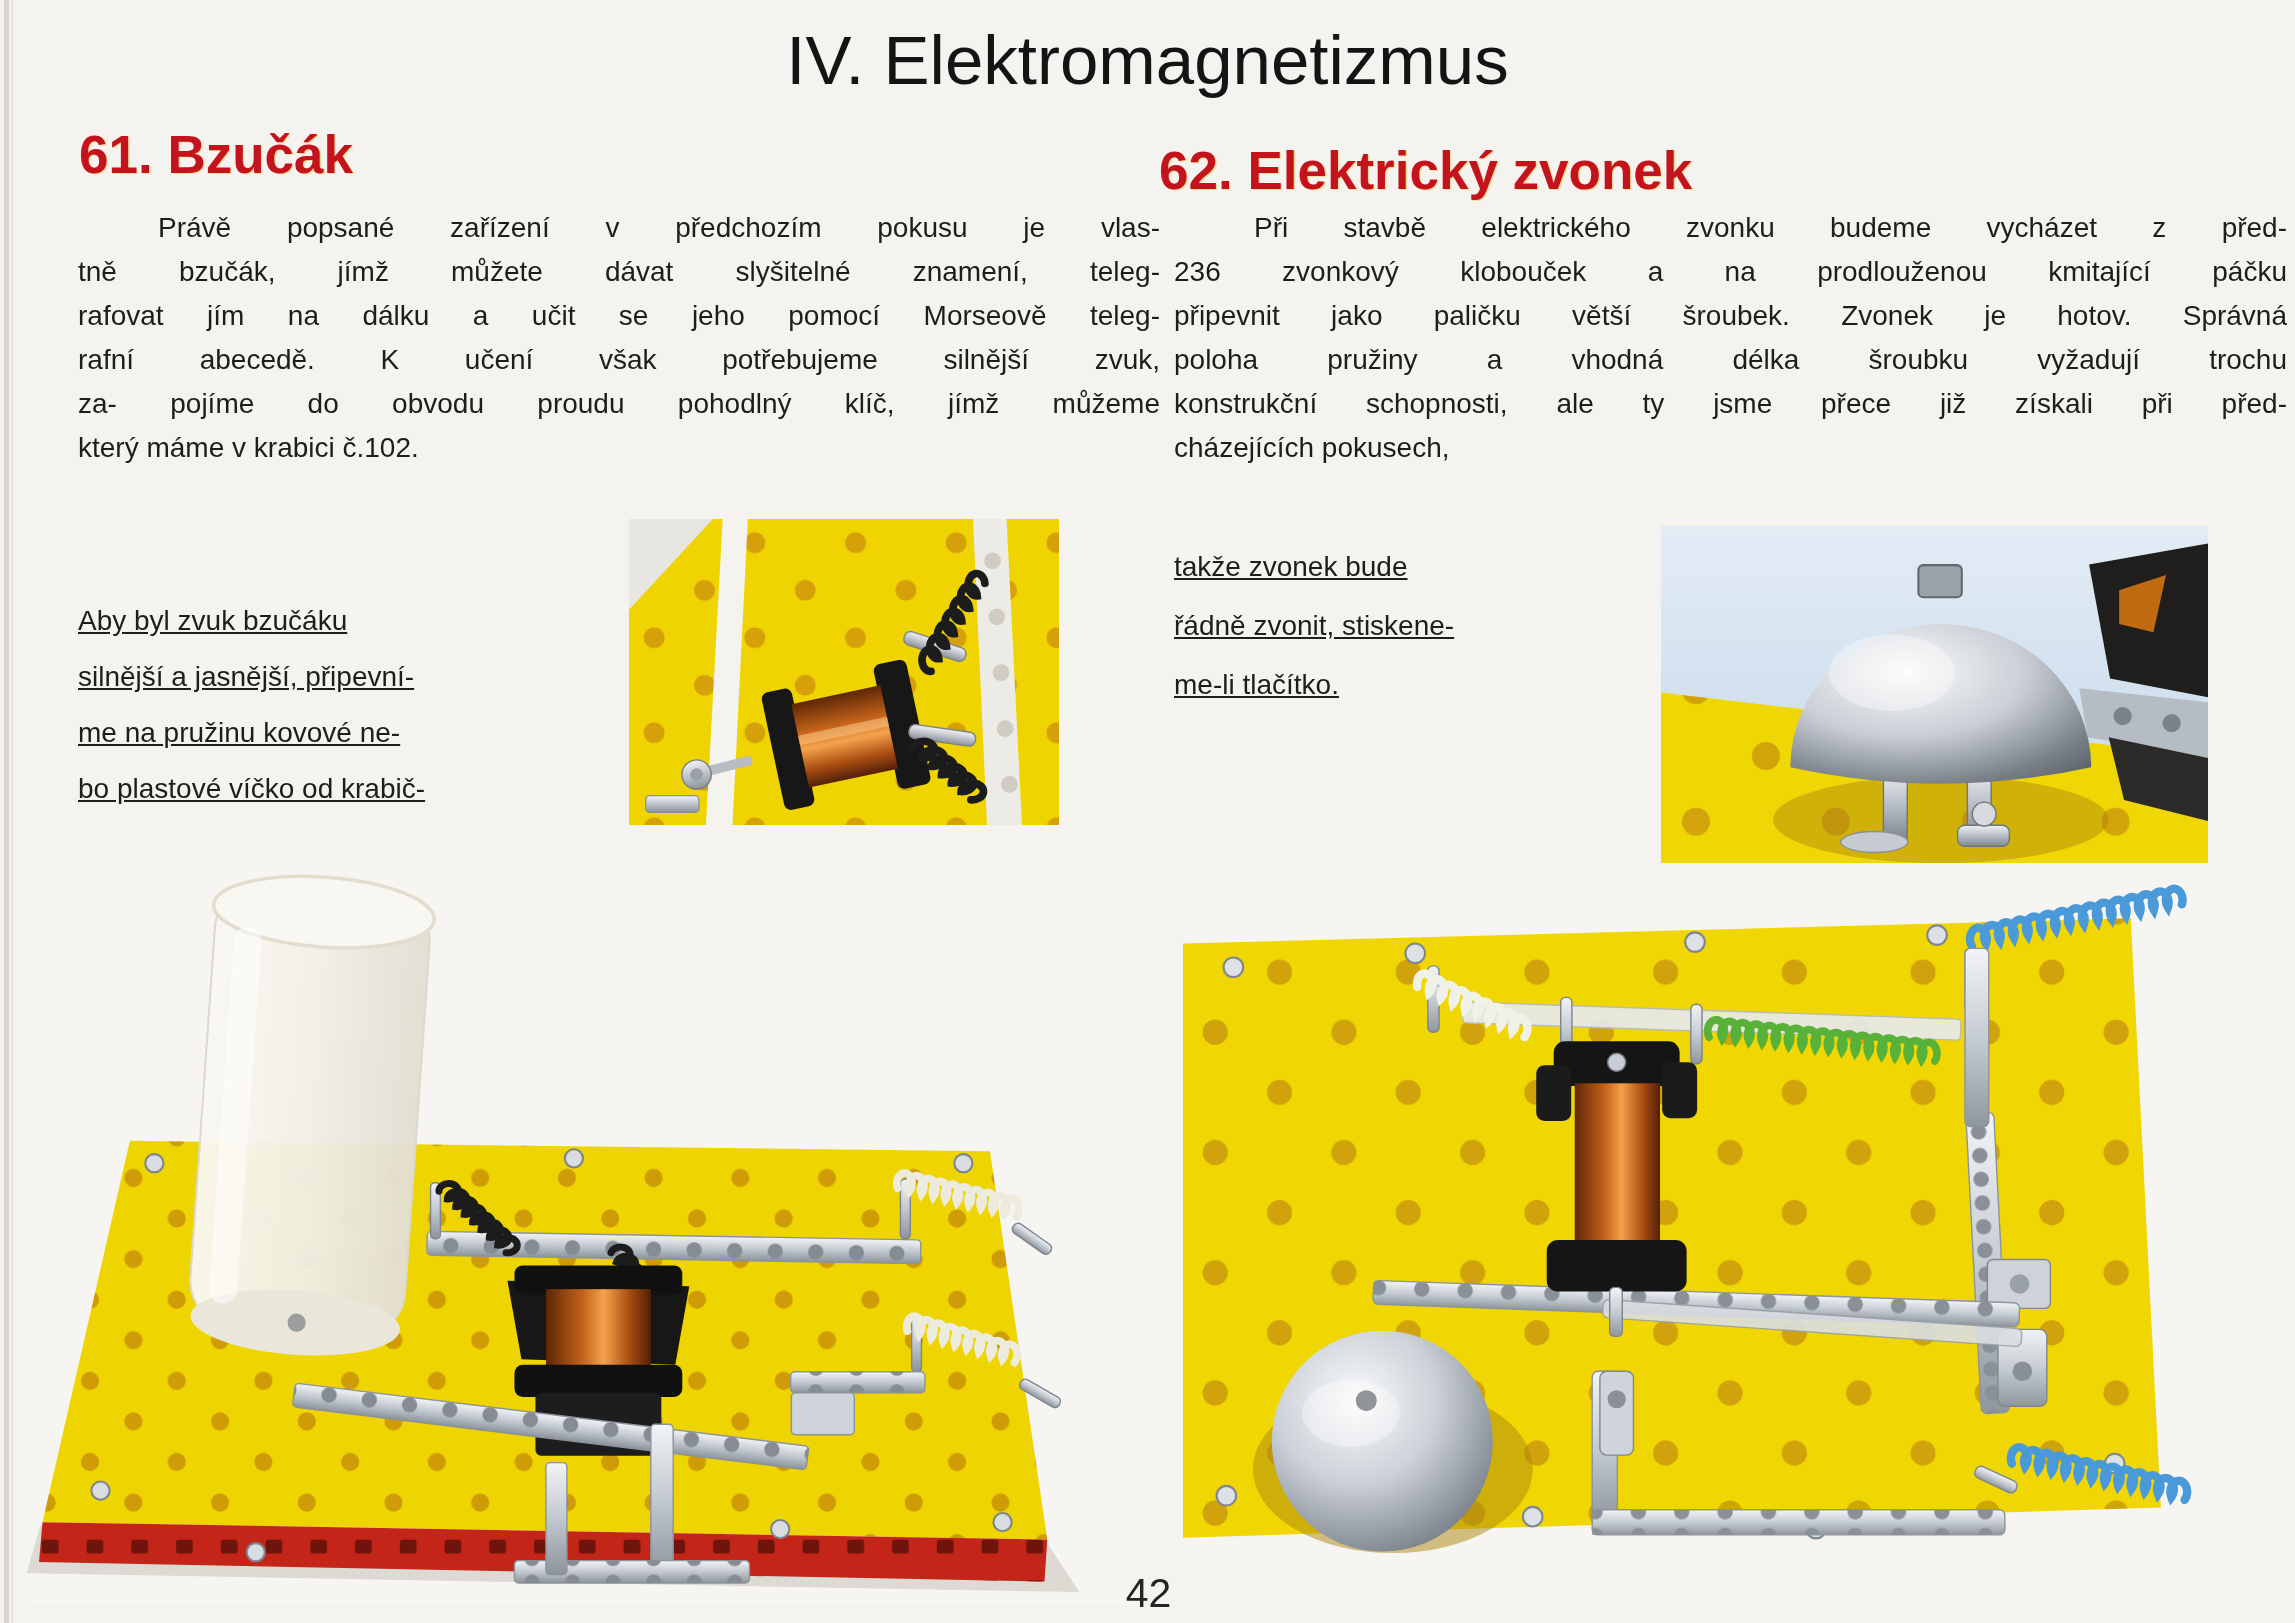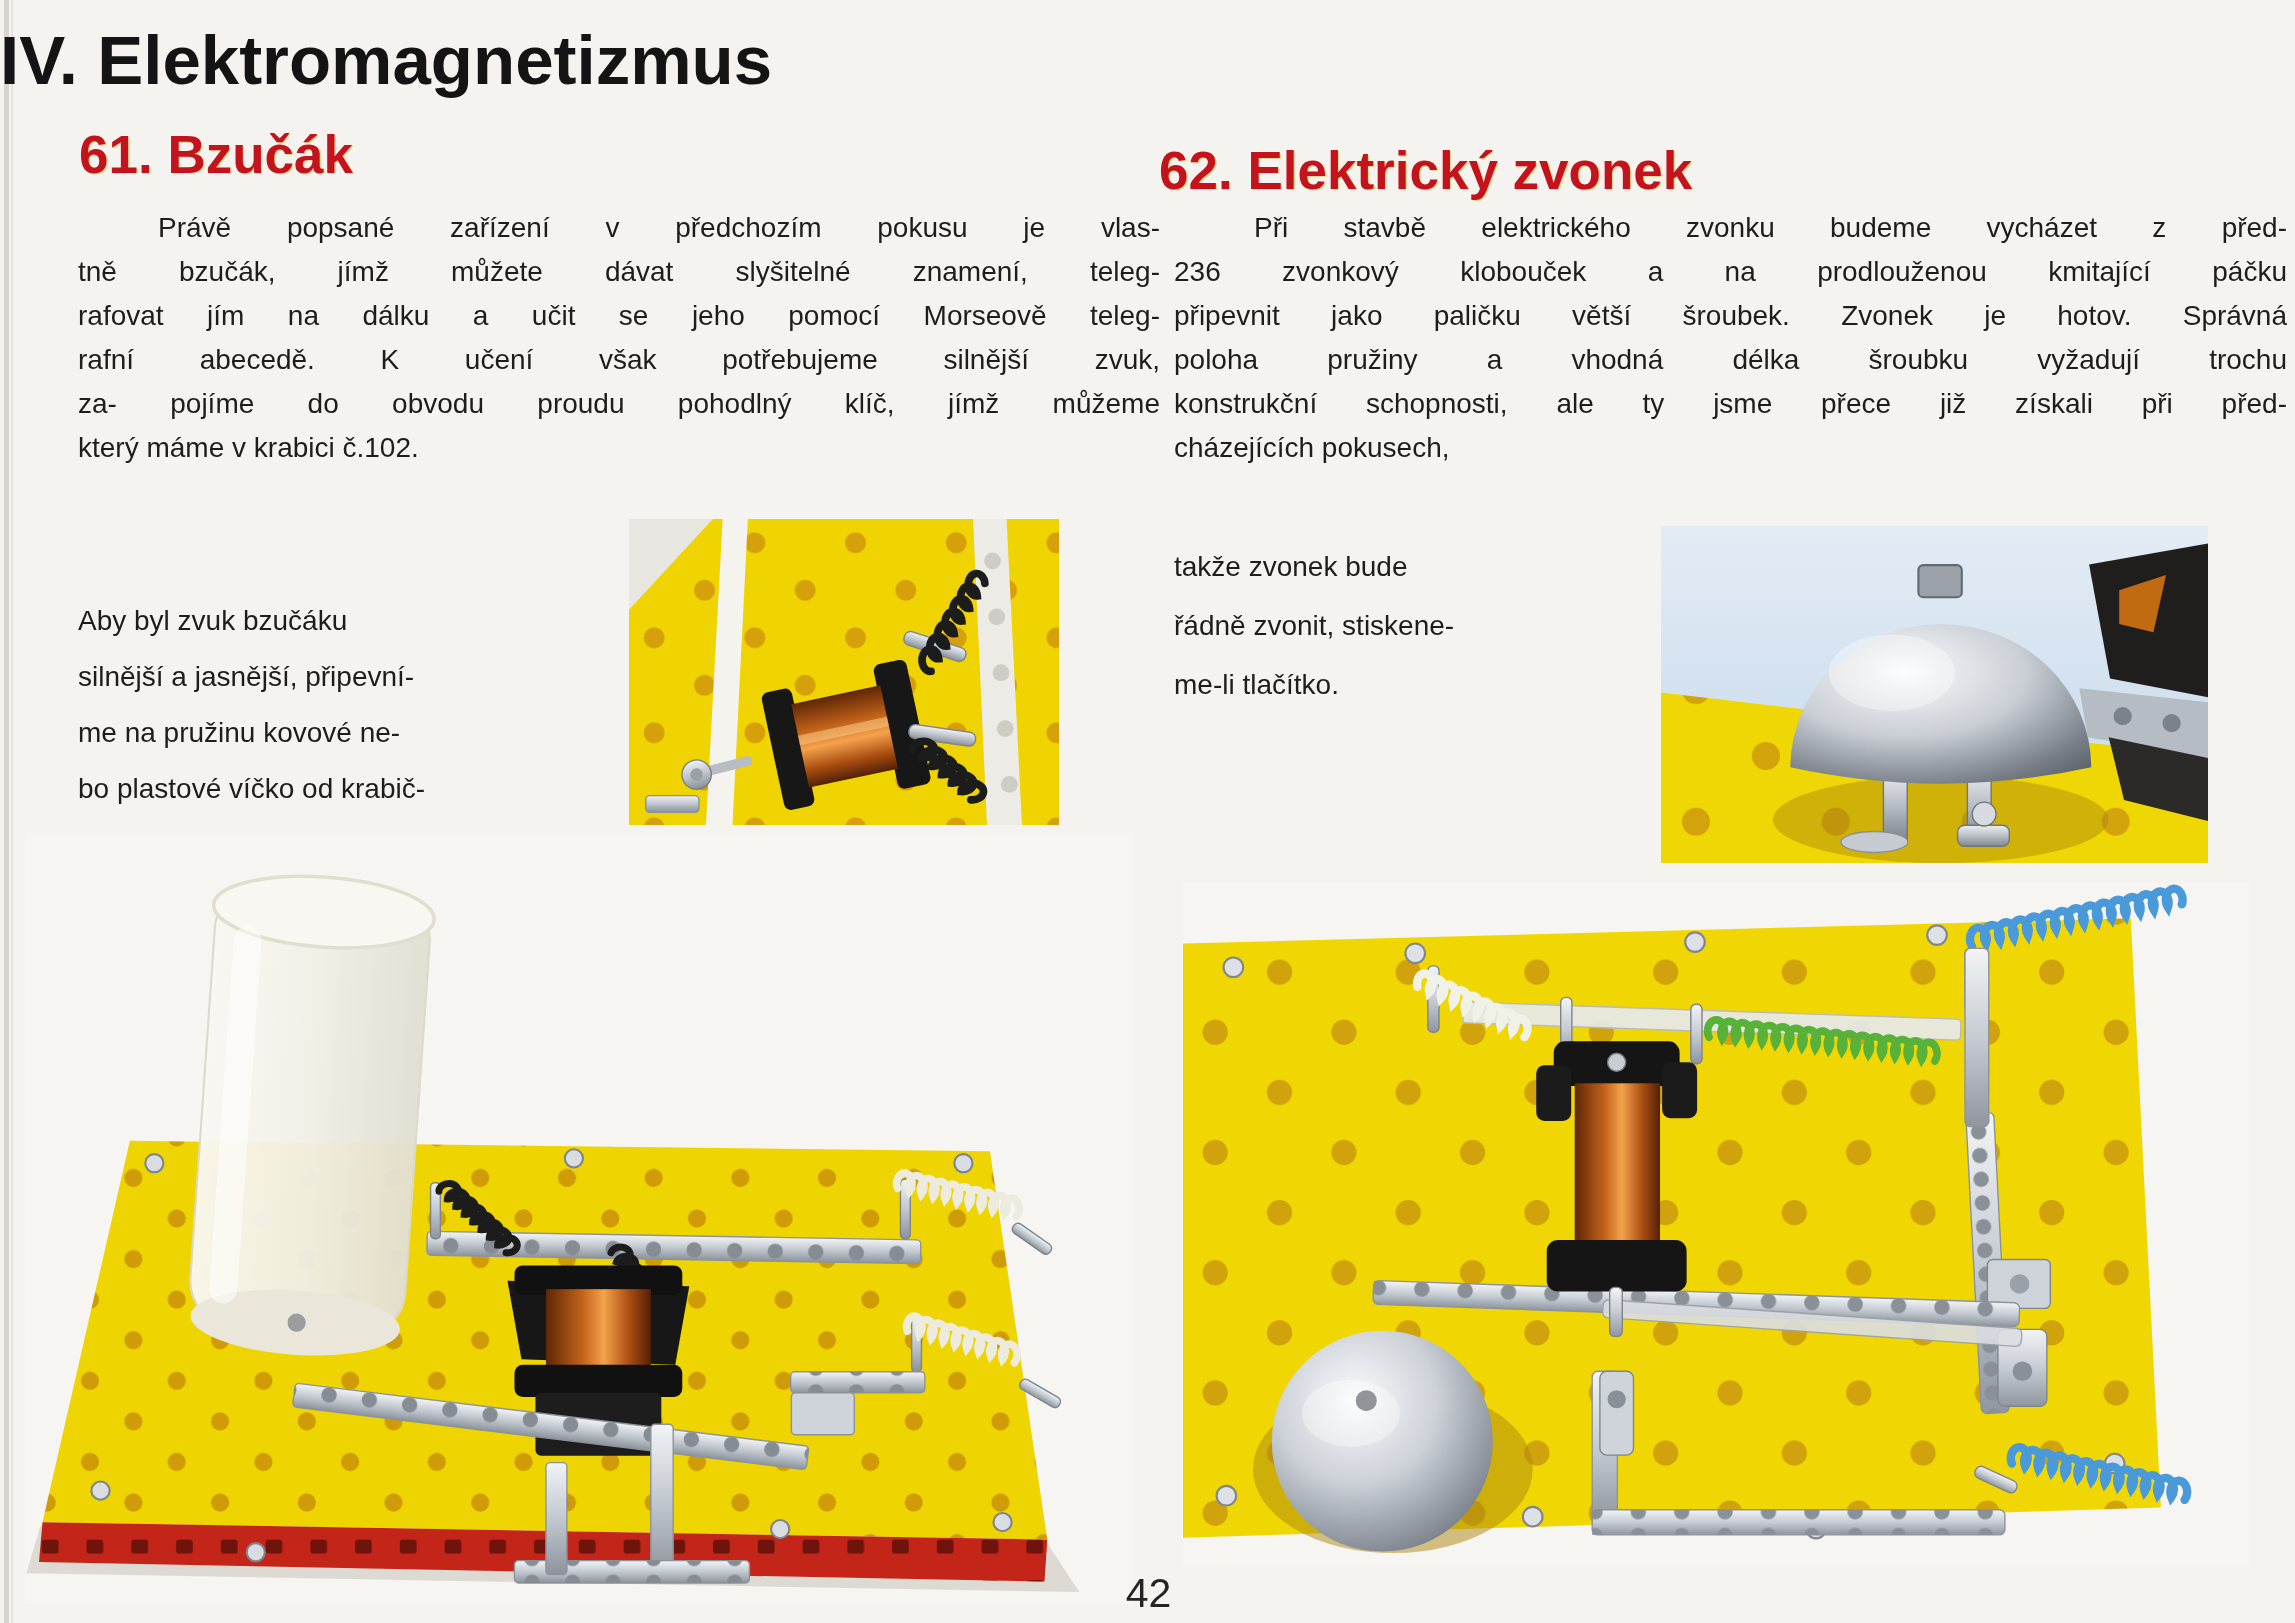--- a/index.html
+++ b/index.html
@@ -6,40 +6,40 @@
   .page{
     position:relative; width:2295px; height:1624px; overflow:hidden;
     background:#f4f3ef;
     font-family:"Liberation Sans", sans-serif;
     color:#1c1c1a;
   }
   .scan-edge-left{position:absolute;left:4.2px;top:0;width:4.9px;height:100%;background:#d8d5cf;}
   .scan-edge-left2{position:absolute;left:11.2px;top:0;width:2.1px;height:100%;background:#e6e4de;}
 
   .title{
-    position:absolute; left:0; right:0; top:21px; text-align:left;
-    font-size:69px; font-weight:bold; color:#141414; letter-spacing:0px;
+    position:absolute; left:0; right:0; top:21px; text-align:center;
+    font-size:69px; font-weight:normal; color:#141414; letter-spacing:0px;
   }
   .heading{
     position:absolute; font-size:53px; font-weight:bold; color:#c3141e;
     text-shadow:1.4px 1.4px 0 rgba(240,180,0,.35);
     white-space:nowrap;
   }
   #h61{left:79px; top:124px;}
   #h62{left:1159px; top:140px;}
 
   .para{position:absolute; font-size:28px; color:#1d1d1b;margin-left:16px;}
   .para .ln{height:44px; line-height:44px; white-space:nowrap;}
   .para .ln.j{white-space:normal; text-align:justify; text-align-last:justify; overflow:hidden;}
   .para .ln.ind{text-indent:80px;}
 
   #p61w{left:62px;  top:206px; width:1082px;}
   #p62w{left:1158px;top:206px; width:1113px;}
 
-  .para.narrow .ln{height:56px; line-height:56px;}
+  .para.narrow .ln{height:56px; line-height:56px;text-decoration:underline;}
   #p61n{left:62px;  top:593px; width:566px;}
   #p62n{left:1158px;top:537px; width:496px;}
   #p62n .ln{height:59px; line-height:59px;}
 
   .photo{position:absolute; overflow:hidden;}
   #photoA{left:629px;  top:519px;  width:430px;  height:306px;}
   #photoB{left:1661px; top:526px;  width:547px;  height:337px;}
   #photoC{left:25px;   top:833px; width:1109px; height:771px;}
   #photoD{left:1183px; top:882px; width:1066px; height:685px;}
   .photo svg{display:block;width:100%;height:100%;}

